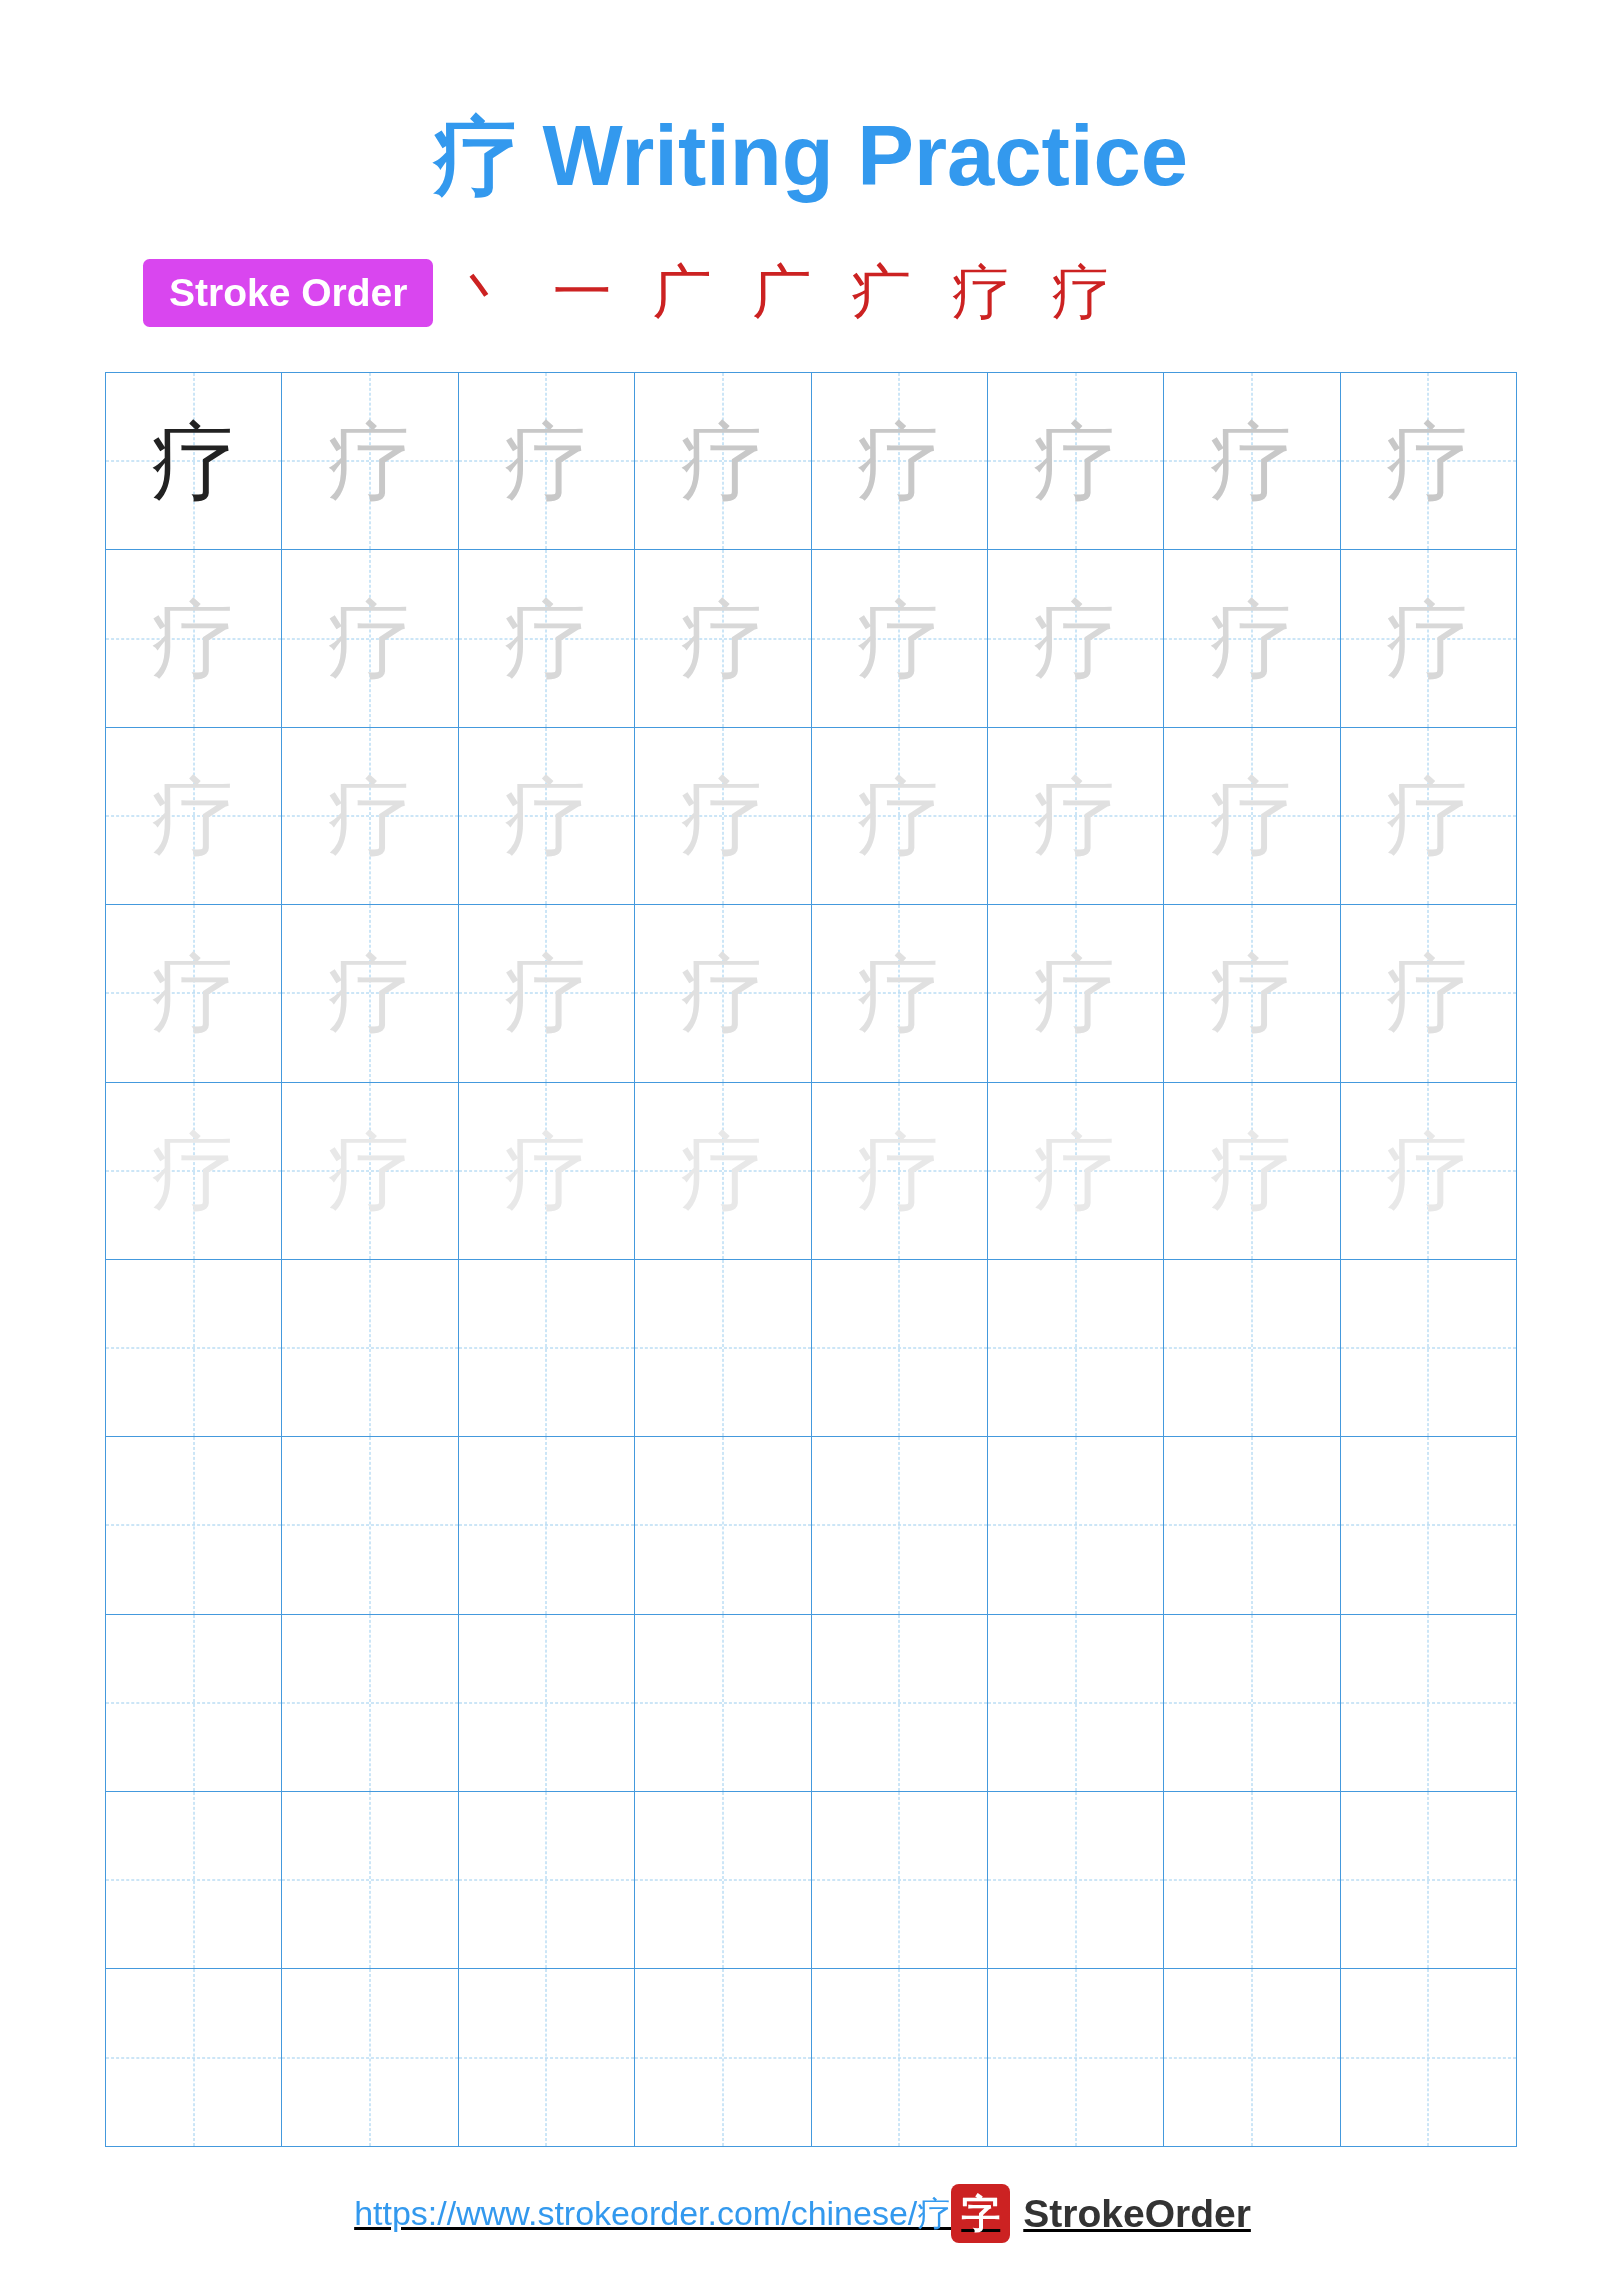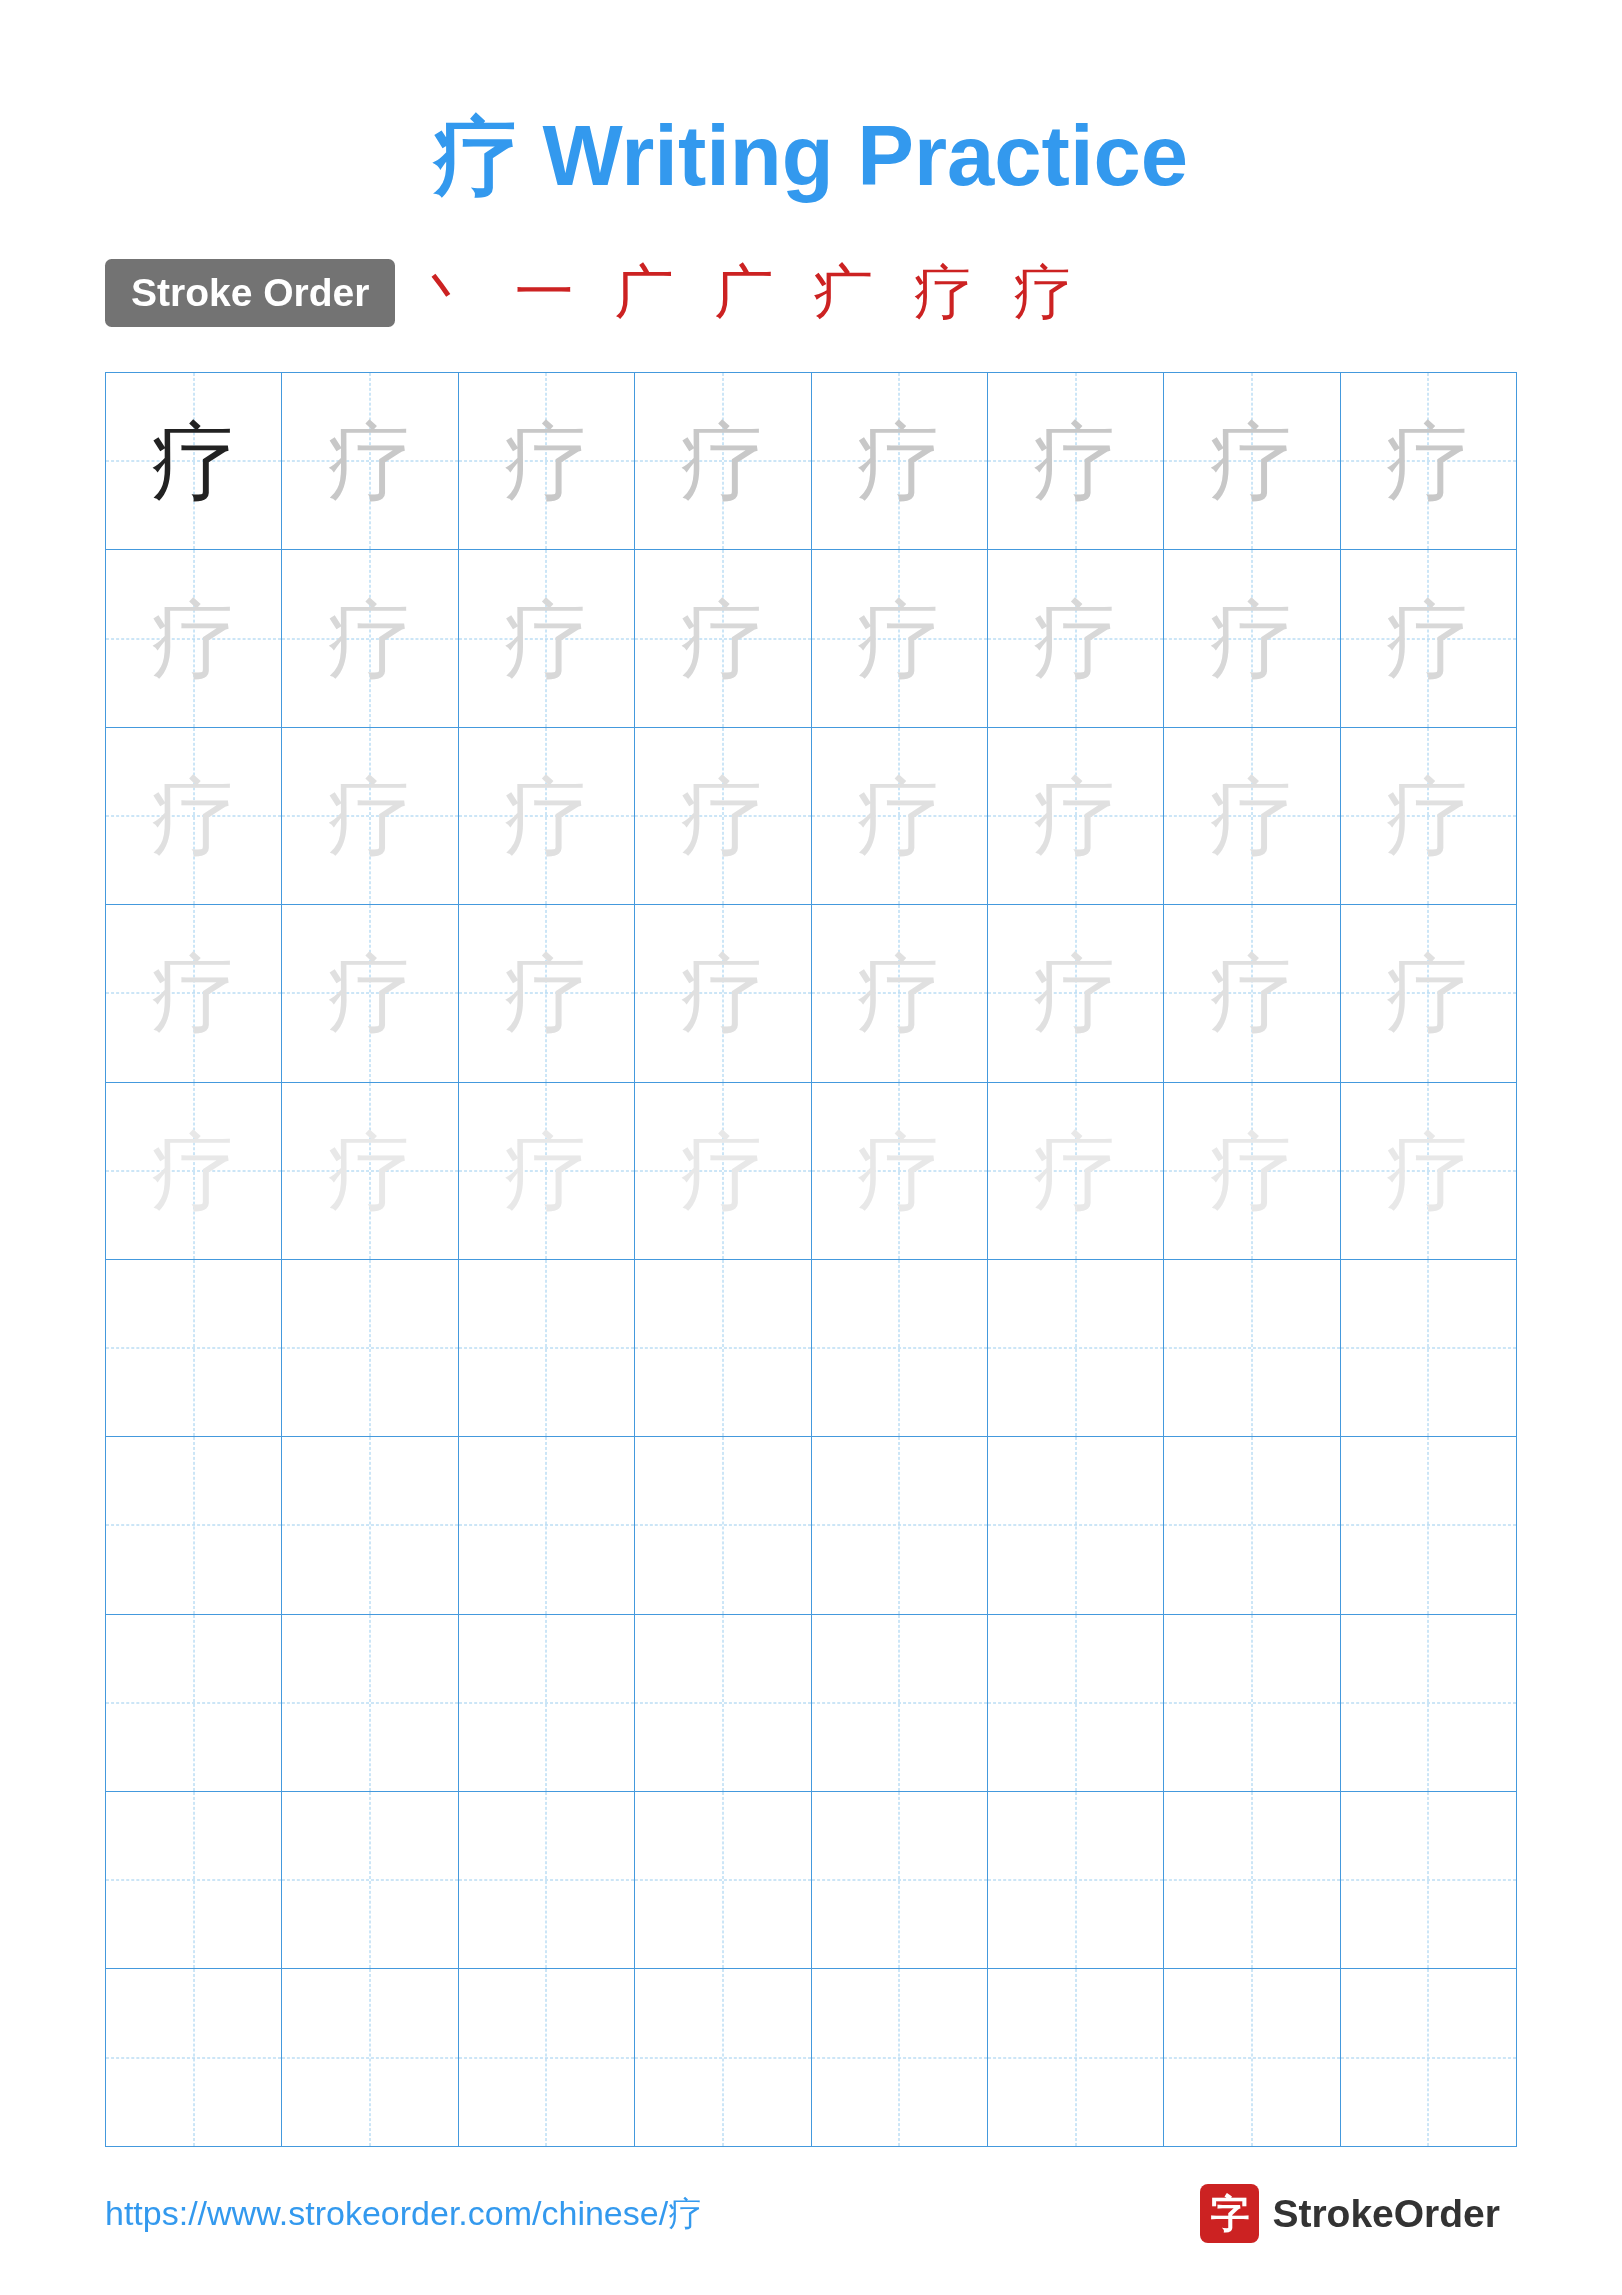--- a/index.html
+++ b/index.html
@@ -25,28 +25,29 @@
 
     .stroke-order-row {
       display: flex;
       align-items: center;
       padding-left: 105px;
       margin-bottom: 39px;
       gap: 19.6px;
     }
 
     .stroke-order-badge {
-      background: #737373;
+      background: #d946ef;
       color: white;
       font-size: 39px;
       padding: 11.8px 26px;
       border-radius: 6.5px;
       font-family: Arial, sans-serif;
       font-weight: bold;
       white-space: nowrap;
+      margin-left: 38px;
     }
 
     .stroke-sequence {
       font-size: 59px;
       color: #cc2222;
       letter-spacing: 13px;
       font-family: serif;
     }
 
     
@@ -131,22 +132,23 @@
     }
 
     
     .footer {
       position: absolute;
       bottom: 52px;
       left: 0;
       right: 17px;
       display: flex;
       align-items: center;
-      justify-content: space-between;
+      justify-content: center;
       padding: 0 105px;
+      text-decoration: underline;
     }
 
     .footer-url {
       font-size: 34px;
       color: #3399ee;
       font-family: Arial, sans-serif;
     }
 
     .footer-brand {
       display: flex;

